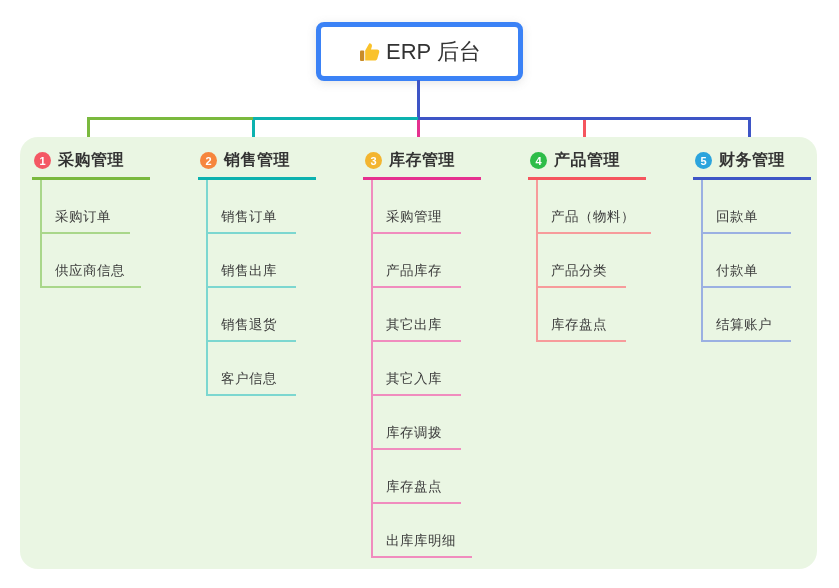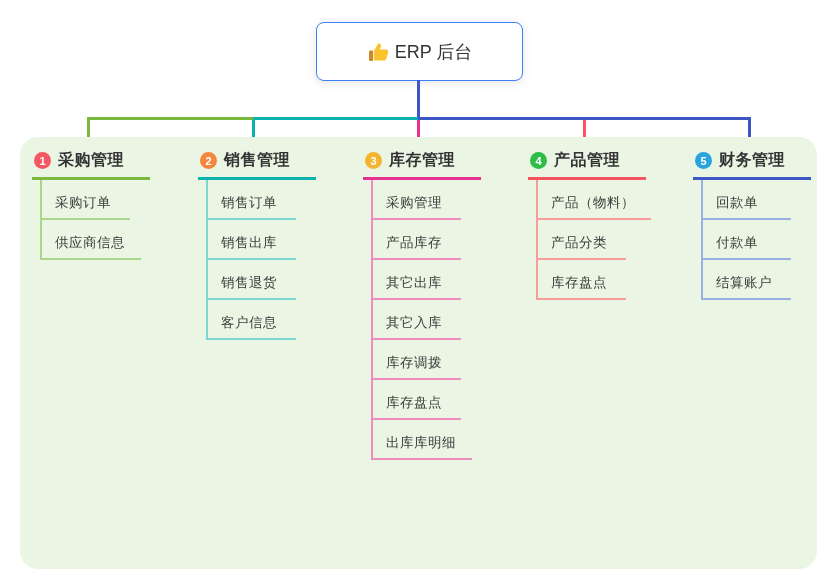--- a/index.html
+++ b/index.html
@@ -9,24 +9,24 @@
   body{
     width:839px;height:588px;background:#ffffff;
     font-family:"Liberation Sans","DejaVu Sans",sans-serif;
     position:relative;overflow:hidden;
   }
   .canvas{position:absolute;inset:0;}
 
   
   .root-node{
     position:absolute;left:316px;top:22px;width:207px;height:59px;
-    background:#ffffff;border:1px solid #3b82f6;border-radius:8px;
+    background:#ffffff;border:5px solid #3b82f6;border-radius:8px;
     box-shadow:0 2px 10px rgba(110,110,110,.18);
     display:flex;align-items:center;justify-content:center;gap:4px;
-    font-size:18px;font-weight:500;color:var(--text);cursor:pointer;
+    font-size:22px;font-weight:500;color:var(--text);cursor:pointer;
   }
   .thumb{display:flex;align-items:center;}
 
   
   .stem{position:absolute;left:417px;top:80px;width:3px;height:37px;background:var(--stem);}
   .bus{position:absolute;top:117px;height:3px;background:var(--c);}
   .drop{position:absolute;top:120px;width:3px;height:26px;background:var(--c);}
 
   
   .panel{
@@ -44,21 +44,21 @@
     width:17px;height:17px;border-radius:50%;background:var(--bc);
     color:#fff;font-size:11px;font-weight:700;
     display:flex;align-items:center;justify-content:center;flex:0 0 17px;
   }
   .hlabel{font-size:16px;font-weight:700;color:var(--text);white-space:nowrap;letter-spacing:.5px;}
   .subs{
     margin:0 0 0 8px;padding:0;list-style:none;
     border-left:2px solid var(--sc);width:max-content;
   }
   .subs li{
-    height:40px;display:flex;align-items:flex-end;
+    height:54px;display:flex;align-items:flex-end;
     border-bottom:2px solid var(--sc);
     padding:0 16px 6px 13px;min-width:88px;width:max-content;
     font-size:13.5px;color:#3b3b3b;white-space:nowrap;letter-spacing:.5px;cursor:pointer;
   }
 </style>
 </head>
 <body style="background: rgb(255, 255, 255);">
 
 <div class="canvas">
 

